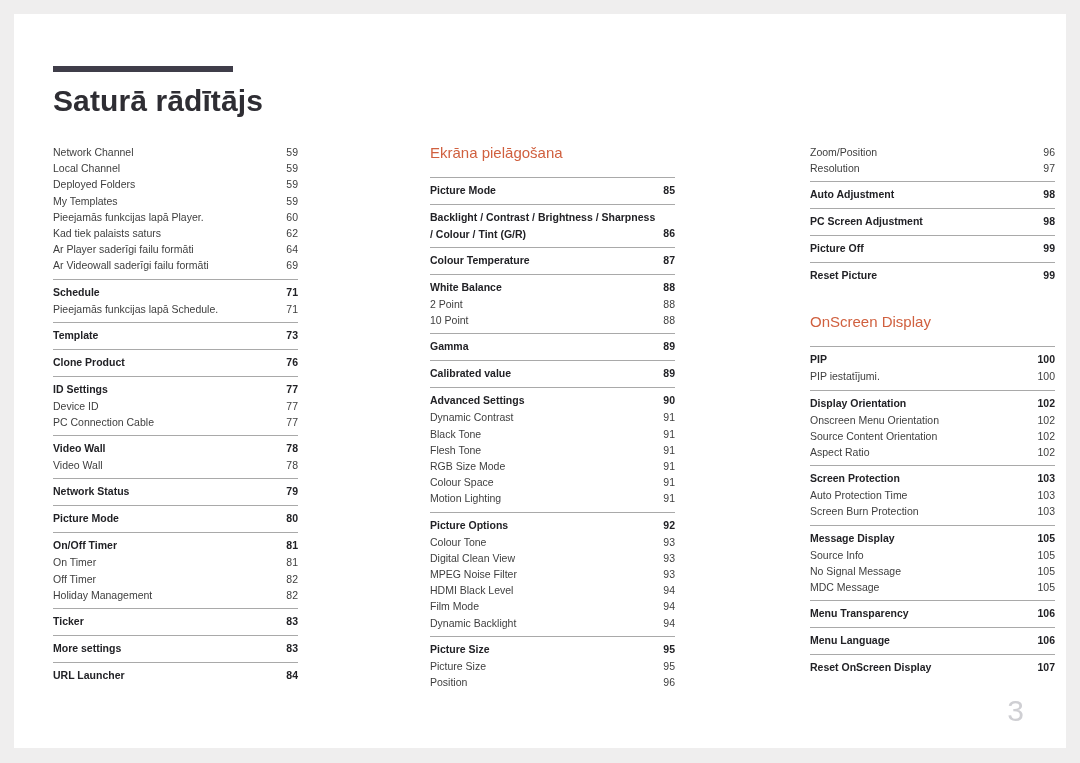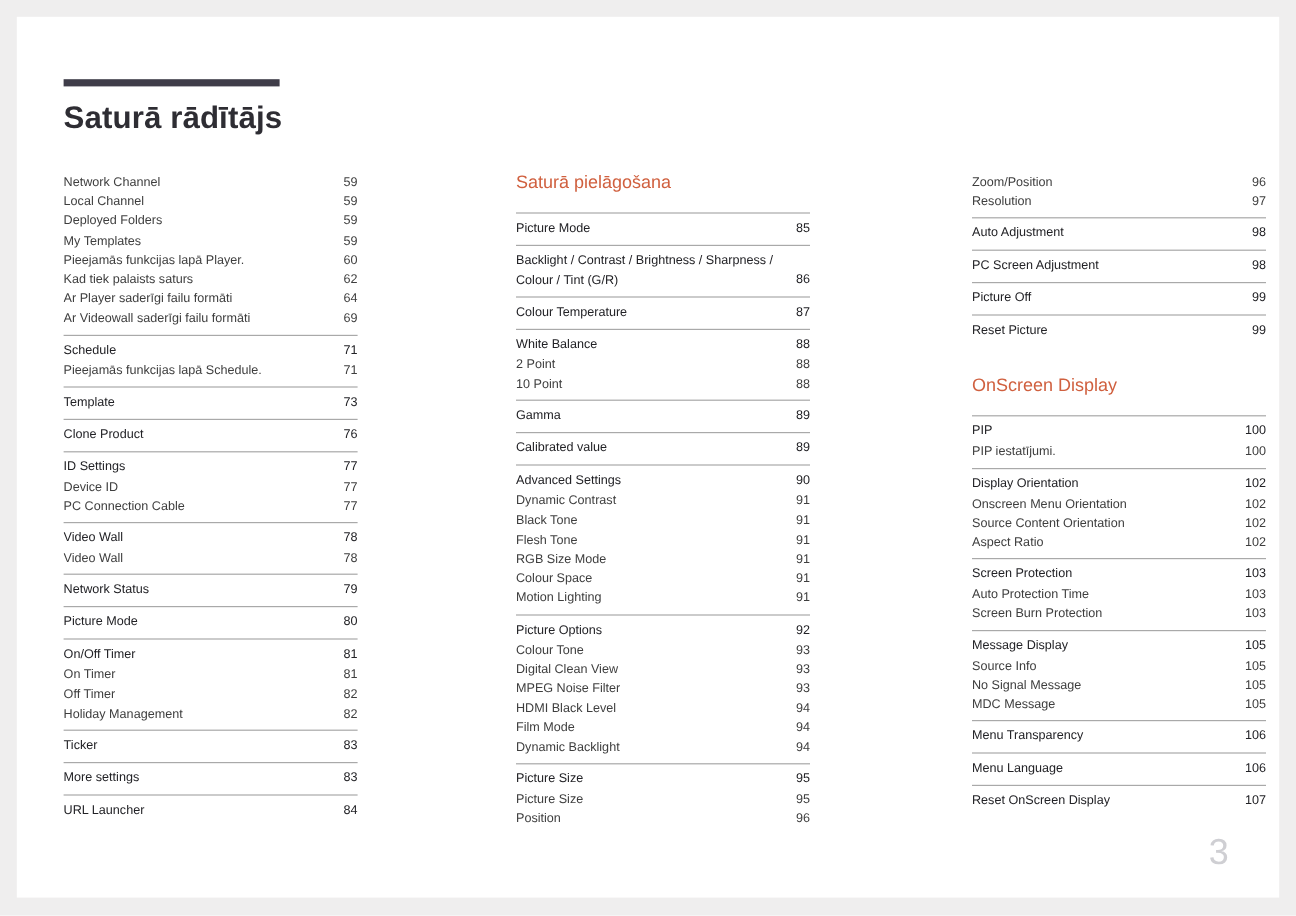--- a/index.html
+++ b/index.html
@@ -29,21 +29,21 @@
     left: 39px;
     top: 52px;
   }
   .title-rule {
     width: 180px;
     height: 6px;
     background: #3f3d49;
     margin-bottom: 12px;
   }
   .doc-title {
-    font-size: 26px;
+    font-size: 30px;
     font-weight: bold;
     color: #2e2d33;
     letter-spacing: 0.1px;
     line-height: 1.1;
     white-space: nowrap;
   }
 
   
   .columns {
     position: absolute;
@@ -90,21 +90,21 @@
   .entry .label {
     flex: 1 1 auto;
     overflow: hidden;
   }
   .entry .pageno {
     flex: 0 0 auto;
     text-align: right;
     padding-left: 8px;
   }
   .entry.major {
-    font-weight: normal;
+    font-weight: bold;
     color: #222226;
     line-height: 17px;
   }
   .entry.minor {
     color: #3e3e3e;
   }
   .entry.two-line {
     white-space: normal;
   }
   .entry.two-line .label {
@@ -261,21 +261,21 @@
           </div>
         </div>
         <div class="group">
           <div class="entry major">
             <span class="label">URL Launcher</span>
             <span class="pageno">84</span>
           </div>
         </div>
       </div>
     <div class="col c2">
-        <div class="section-heading">Saturā pielāgošana</div>
+        <div class="section-heading">Ekrāna pielāgošana</div>
         <div class="group">
           <div class="entry major">
             <span class="label">Picture Mode</span>
             <span class="pageno">85</span>
           </div>
         </div>
         <div class="group">
           <div class="entry major two-line">
             <span class="label">Backlight / Contrast / Brightness / Sharpness / Colour / Tint (G/R)</span>
             <span class="pageno">86</span>

